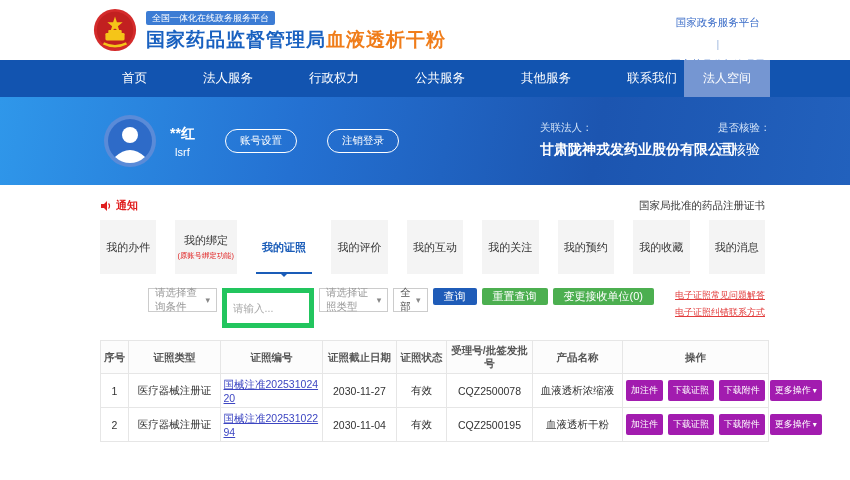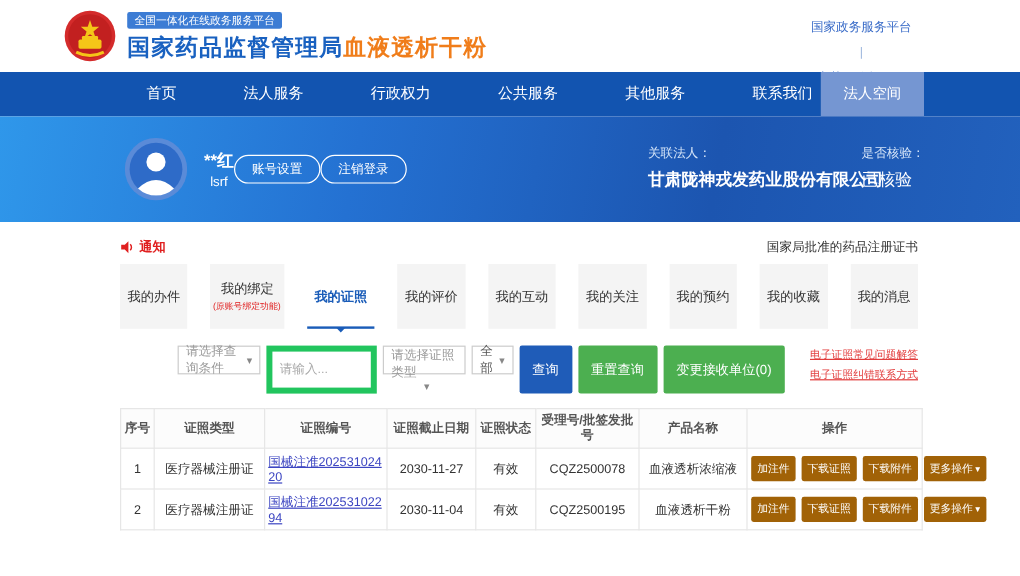--- a/index.html
+++ b/index.html
@@ -1,21 +1,21 @@
 <!DOCTYPE html>
 <html><head>
 <meta charset="utf-8">
 <style>
   * { margin:0; padding:0; box-sizing:border-box; }
   html,body { width:850px; height:480px; background:#fff; overflow:hidden;
               font-family:"Liberation Sans","DejaVu Sans",sans-serif; }
 
   
   .header { height:60px; background:#fff; display:flex; align-items:center;
-            padding-left:52px; position:relative;border-radius:18px; }
+            padding-left:92px; position:relative;border-radius:18px; }
   .emblem { width:46px; height:46px; flex:0 0 46px; }
   .brand { margin-left:8px; }
   .brand-badge { display:inline-block; background:#3c7cd4; color:#fff;
                  font-size:9px; line-height:14px; padding:0 6px; border-radius:2px; }
   .brand-title { font-size:19px; font-weight:bold; color:#1961c0;
                  letter-spacing:1px; margin-top:2px; white-space:nowrap; }
   .brand-title .accent { color:#f07d1a; }
   .header-links { position:absolute; right:85px; top:16px; display:flex;
                   align-items:center; gap:8px; font-size:10.5px; color:#3a6cc8;flex-direction:column; }
   .header-links a { color:#3a6cc8; text-decoration:none; cursor:pointer; }
@@ -32,21 +32,21 @@
 
   
   .banner { height:88px; position:relative; color:#fff;
             background:linear-gradient(100deg,#2f97ea 0%,#2471d2 35%,#1c55b0 70%,#2261bd 100%);
             display:flex; align-items:center; padding-left:104px; }
   .avatar { width:52px; height:52px; }
   .user-block { margin-left:14px; text-align:center; }
   .user-name { font-size:14px; font-weight:bold; }
   .user-id { font-size:11px; margin-top:3px; }
   .pill-btn { border:1px solid #fff; border-radius:12px; background:transparent;
-              color:#fff; font-size:10.5px; padding:4px 14px; margin-left:0;
+              color:#fff; font-size:10.5px; padding:4px 14px; margin-left:30px;
               cursor:pointer; white-space:nowrap; }
   .banner-field { position:absolute; top:24px; }
   .bf-related { left:540px; }
   .bf-verify  { left:718px; }
   .bf-label { font-size:10.5px; color:#d4e4f8; }
   .bf-value { font-size:14px; font-weight:bold; margin-top:6px; white-space:nowrap; }
   .bf-value.plain { font-weight:normal; }
 
   
   .content { padding:0 85px 0 100px; }
@@ -67,45 +67,45 @@
   .tab-underline { position:absolute; bottom:0; left:0; right:0; height:2px;
                    background:#1a5cb8; }
   .tab-caret { position:absolute; bottom:-7px; left:50%; transform:translateX(-50%);
                width:0; height:0; border:4px solid transparent; border-top-color:#1a5cb8; }
 
   .filter-row { display:flex; align-items:flex-start; gap:5px; margin-top:14px;
                 margin-left:48px; }
   .select-box { height:24px; border:1px solid #ccc; background:#fff; display:flex;
                 align-items:center; justify-content:space-between; padding:0 6px;
                 font-size:10.5px; color:#999; cursor:pointer; }
-  .sel-cond { width:106px; } .sel-type { width:106px;flex-direction:column; } .sel-scope { width:48px; }
+  .sel-cond { width:106px; } .sel-type { width:106px; } .sel-scope { width:48px; }
   .sel-chevron { color:#888; font-size:9px; margin-left:4px; }
   .text-input { height:40px; width:92px; border:5px solid #22c55e; padding:0 6px;
                 font-size:10.5px; color:#333; }
   .text-input::placeholder { color:#aaa; }
-  .btn { height:40px; border:none; color:#fff; font-size:11px; padding:0 11px;
+  .btn { height:17px; border:none; color:#fff; font-size:11px; padding:0 11px;
          border-radius:2px; cursor:pointer; white-space:nowrap; }
   .btn-query { background:#1f5cb8; width:58px; }
   .btn-green { background:#4caf50; }
   .filter-links { display:flex; flex-direction:column; gap:4px; margin-left:16px;
                   padding-top:1px; }
   .filter-link { color:#e23c3c; font-size:9px; text-decoration:underline;
                  cursor:pointer; white-space:nowrap; }
 
   table.certs { margin-top:12px; border-collapse:collapse; width:668px;
                 table-layout:fixed; }
   .certs th, .certs td { border:1px solid #e6e6e6; font-size:10.5px; color:#333;
                          text-align:center; vertical-align:middle; padding:3px 2px; }
   .certs th { color:#555; font-weight:bold; background:#fcfcfc; height:30px;
               line-height:1.25; }
   .certs td { height:34px; }
   .cert-link { color:#3d46c2; text-decoration:underline; word-break:break-all;
                cursor:pointer; text-align:left; display:inline-block; max-width:96px; }
   .actions-cell { white-space:nowrap; }
-  .action-btn { background:#a16207; color:#fff; font-size:9px; border:none;
+  .action-btn { background:#a21caf; color:#fff; font-size:9px; border:none;
                 border-radius:2px; padding:4px 5px; margin:0 1px; cursor:pointer;
                 white-space:nowrap;text-align:center; }
   .action-btn .chev { font-size:8px; margin-left:2px; }
 </style>
 </head>
 <body>
 
 <div class="header">
   <svg class="emblem" viewBox="0 0 48 48">
     <circle cx="24" cy="24" r="22" fill="#d42b2b"></circle>

